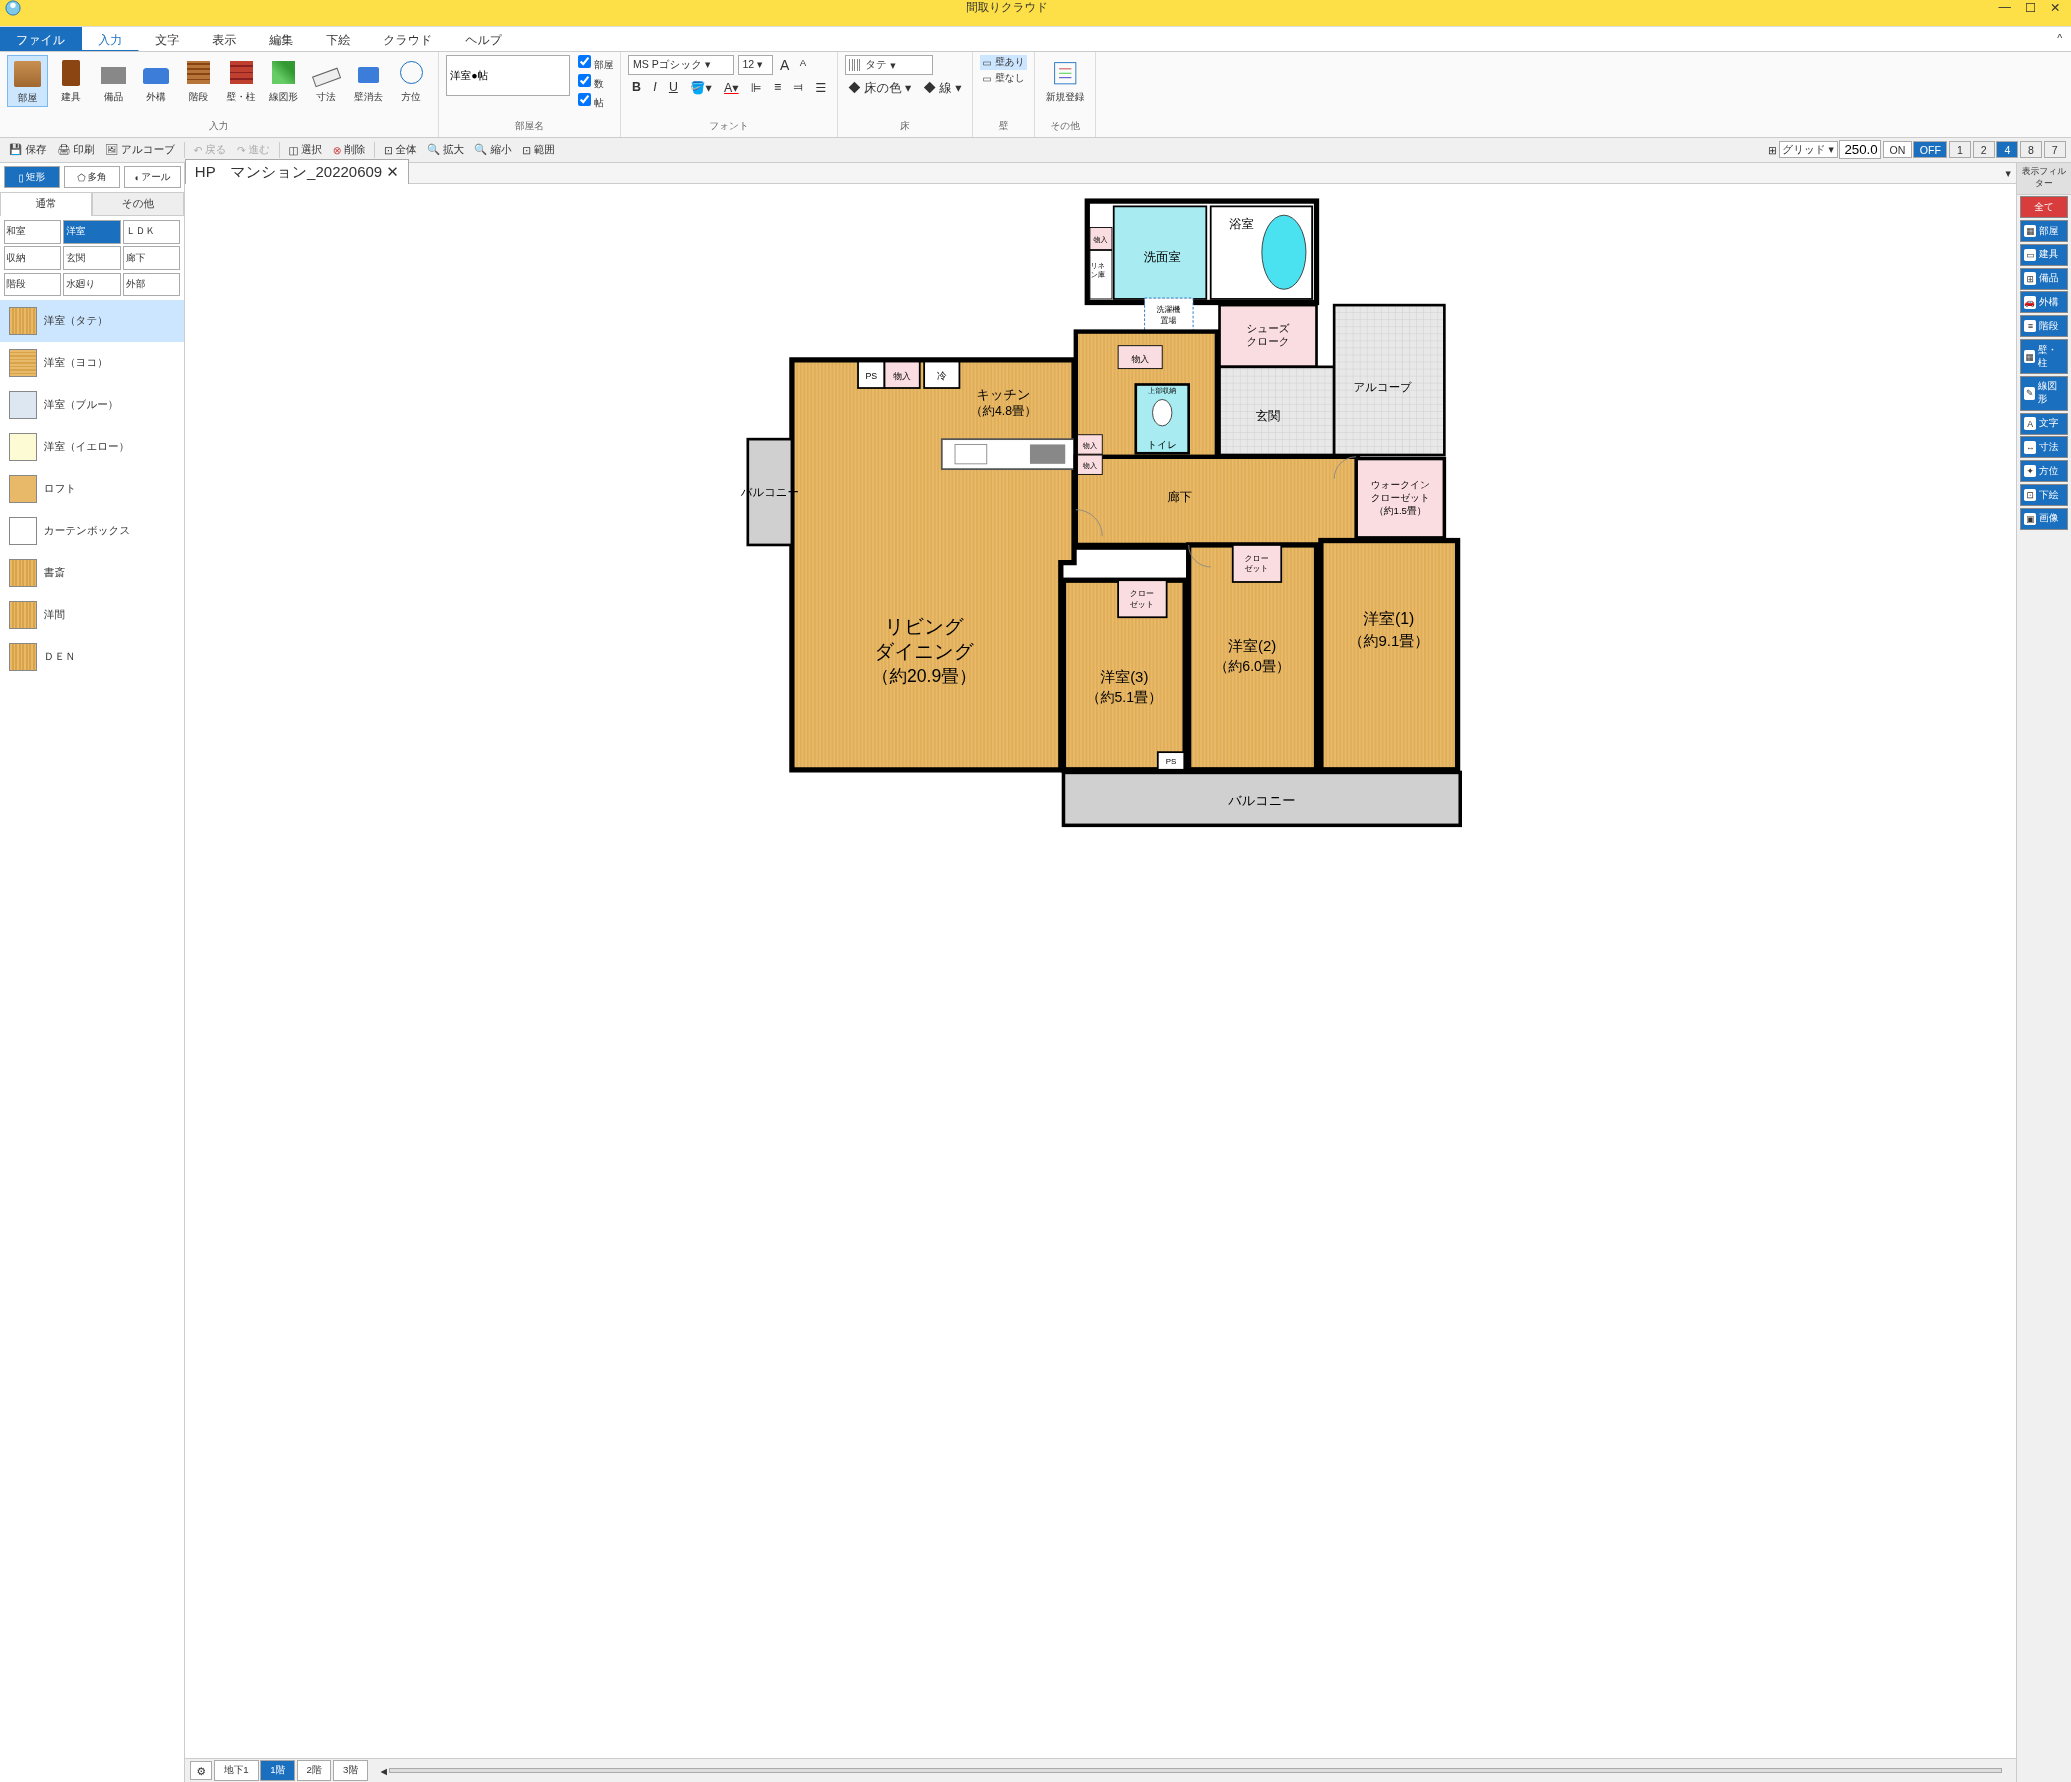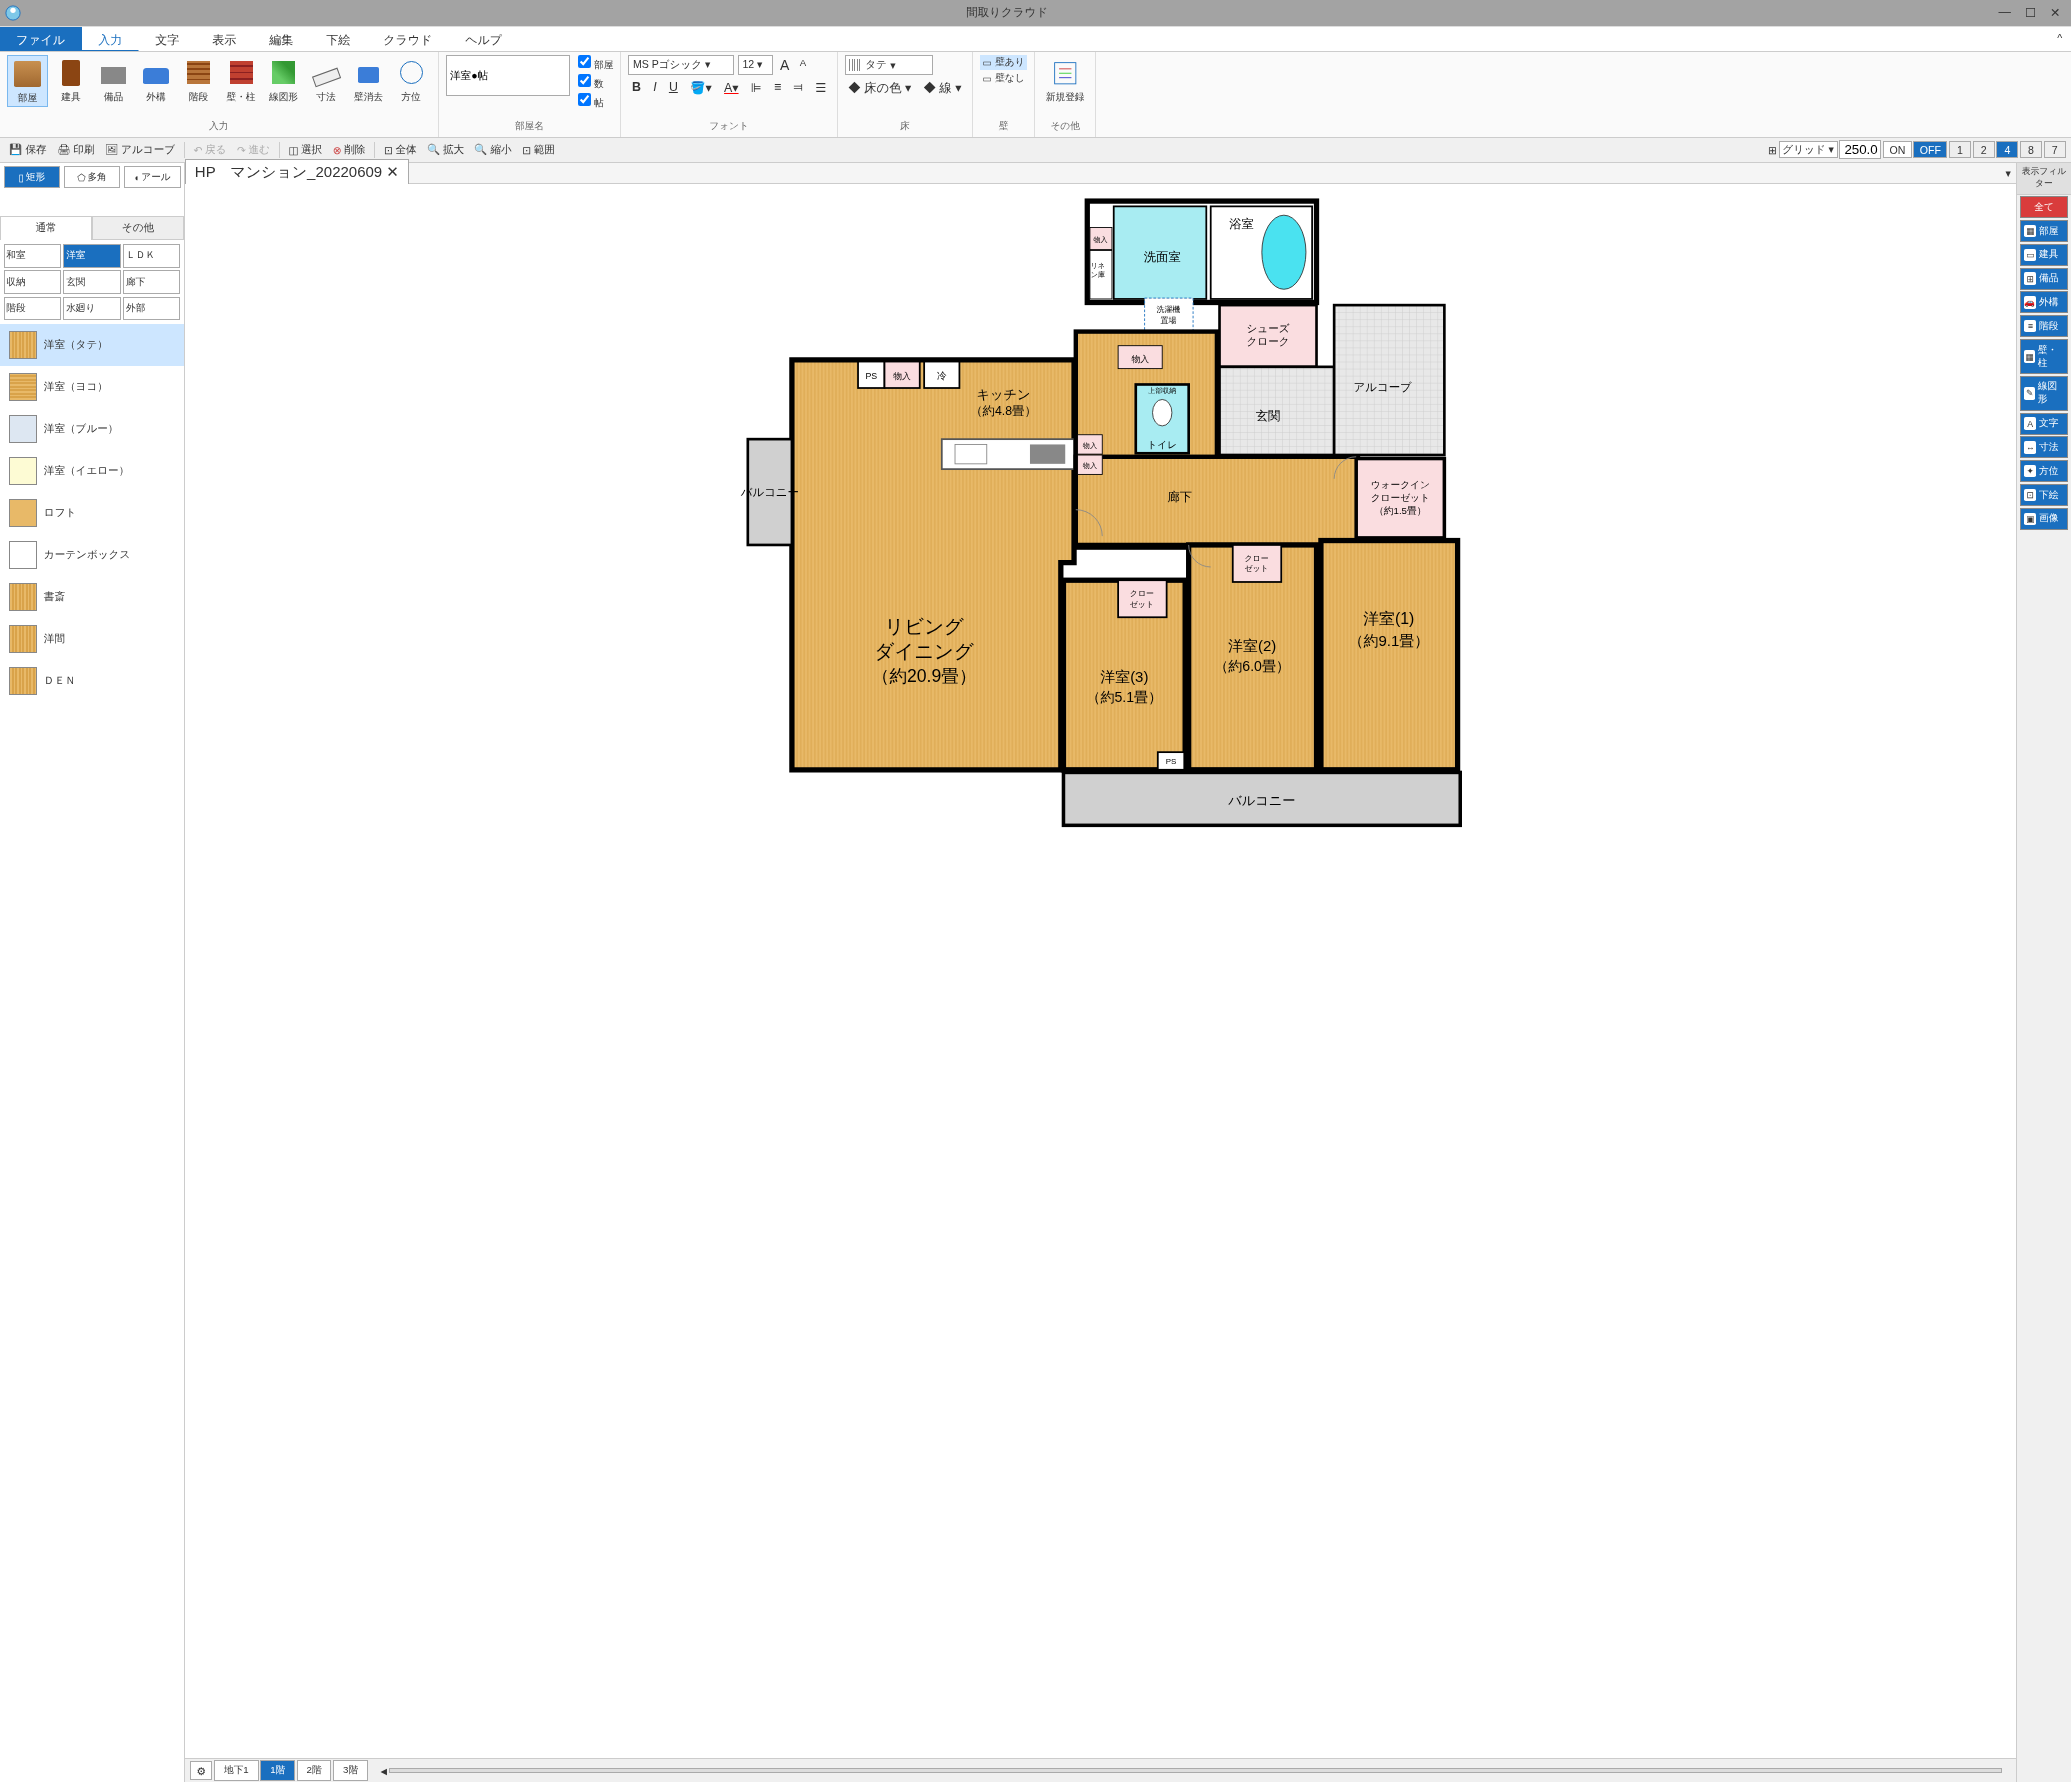--- a/index.html
+++ b/index.html
@@ -1,19 +1,19 @@
 <!DOCTYPE html>
 <html style="font-size:14px"><head>
 <meta charset="utf-8">
 <style>
 * { box-sizing: border-box; margin: 0; padding: 0; }
 body { font-family: "MS PGothic", "Meiryo", sans-serif; font-size: 10.6px; background: #fff; color: #333; }
 
 
-.title-bar { height: 26.5px; background: #a3a3a3; display: flex; align-items: center; border-bottom: 0.9px solid #ddd; }
+.title-bar { height: 26.5px; background: #fde047; display: flex; align-items: flex-start; border-bottom: 0.9px solid #ddd; }
 .title-bar .app-icon { width: 26.5px; display: flex; justify-content: center; }
 .title-bar .title { flex: 1; text-align: center; font-size: 11.5px; }
 .title-bar .win-btns { display: flex; gap: 14px; padding: 0 10.6px; }
 .title-bar .win-btn { cursor: pointer; font-size: 12.4px; }
 
 
 .menu-row { height: 25px; display: flex; align-items: stretch; border-bottom: 0.9px solid #ccc; }
 .menu-tab { padding: 5.3px 16px; cursor: pointer; font-size: 12px; border-right: 0.9px solid transparent; }
 .menu-tab.file { background: #1a6fbf; color: #fff; }
 .menu-tab.active { color: #1a6fbf; border-bottom: 1.8px solid #1a6fbf; }
@@ -59,21 +59,21 @@
 .num-btn.active { background: #1a6fbf; color: #fff; }
 
 
 .content { display: flex; height: calc(100vh - 162px); min-height: 635px; }
 
 
 .left-panel { width: 185px; background: #fff; border-right: 0.9px solid #ccc; display: flex; flex-direction: column; }
 .shape-tabs { display: flex; padding: 3.5px; gap: 3.5px; }
 .shape-tab { flex: 1; border: 0.9px solid #aaa; padding: 3.5px; text-align: center; cursor: pointer; font-size: 9.7px; display:flex; align-items:center; gap:1.8px; justify-content:center;}
 .shape-tab.active { background: #1a6fbf; color: #fff; }
-.sub-tabs { display: flex; margin-top: 24px; }
+.sub-tabs { display: flex; }
 .sub-tab { flex: 1; padding: 4.4px; text-align: center; border: 0.9px solid #ccc; cursor: pointer; font-size: 10.6px; background:#eee; }
 .sub-tab.active { background: #fff; border-bottom: none; }
 .room-type-grid { display: grid; grid-template-columns: 1fr 1fr 1fr; gap: 2.6px; padding: 3.5px; }
 .room-type-btn { border: 0.9px solid #aaa; padding: 4.4px 1.8px; cursor: pointer; font-size: 9.7px; background:#fff; }
 .room-type-btn.active { background: #1a6fbf; color: #fff; }
 .room-style-list { flex: 1; overflow-y: auto; }
 .room-style { display: flex; align-items: center; gap: 7px; padding: 7px 8.8px; cursor: pointer; }
 .room-style.active { background: #cde6ff; }
 .room-style .sw { width: 28px; height: 28px; border: 0.9px solid #888; }
 .sw-stripe-v { background: repeating-linear-gradient(90deg, #e8b968 0, #e8b968 1.8px, #d9a34a 1.8px, #d9a34a 3.5px); }

